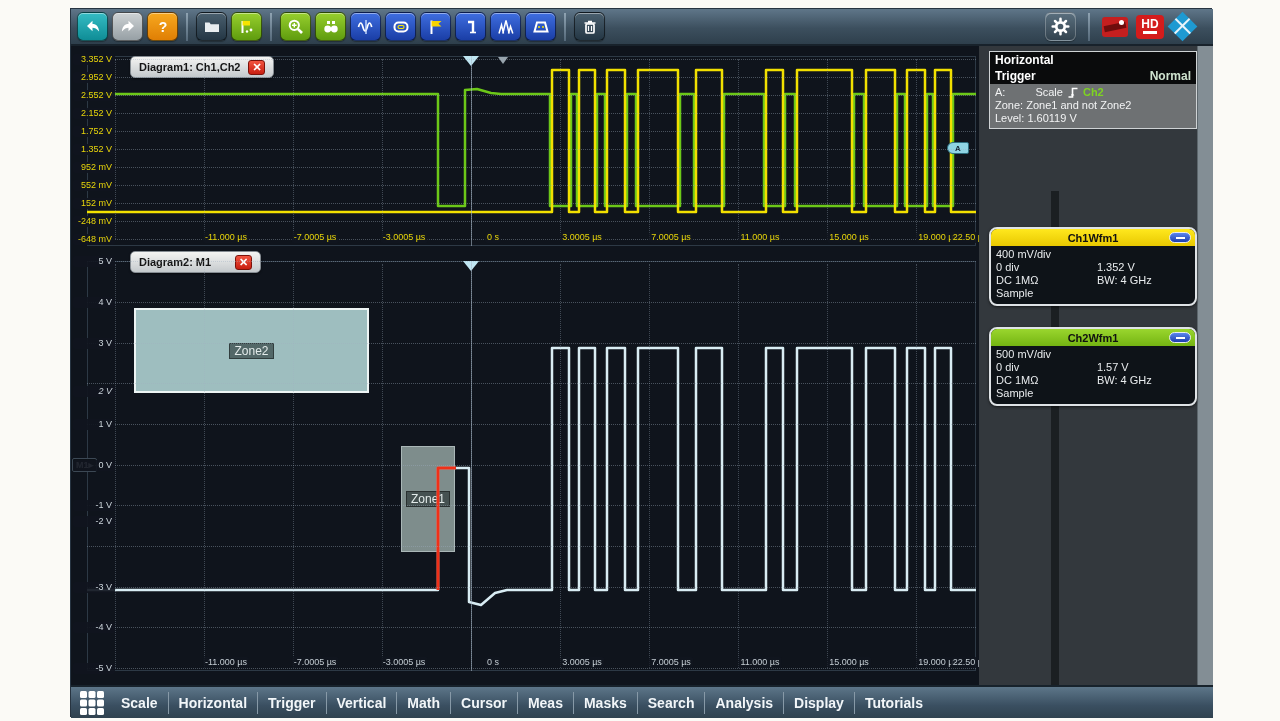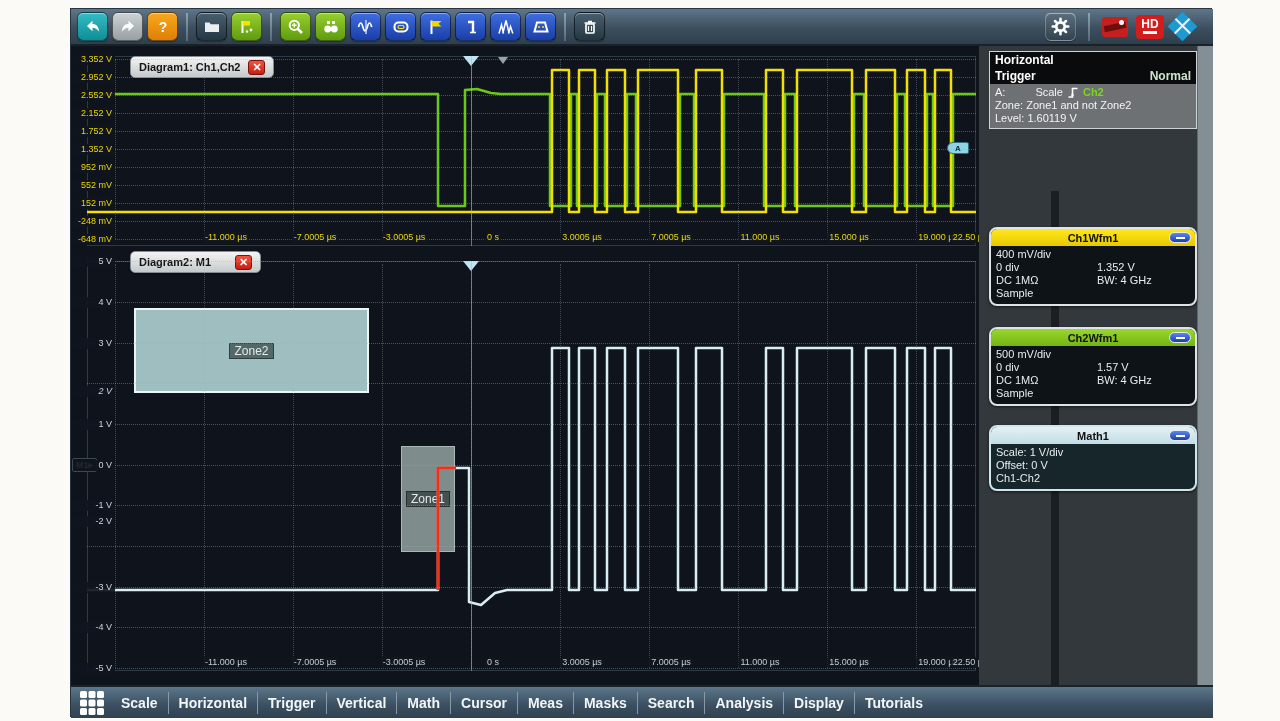--- a/index.html
+++ b/index.html
@@ -398,37 +398,20 @@
         <div class="sig-row">
             <span class="c1">DC 1MΩ</span>
             <span class="c2">BW: 4 GHz</span>
           </div>
         <div class="sig-row">
             <span class="c1">Sample</span>
           </div>
       </div>
     </div>
 
-    <div class="sigbox" id="mathbox" style="top:379px;">
-      <div class="sig-hdr" style="background:linear-gradient(#e4f1f5,#c2dde6);">
-        <span>Math1</span>
-        <div class="minpill"></div>
-      </div>
-      <div class="sig-body">
-        <div class="sig-row">
-            <span>Scale:  1 V/div</span>
-          </div>
-        <div class="sig-row">
-            <span>Offset: 0 V</span>
-          </div>
-        <div class="sig-row">
-            <span>Ch1-Ch2</span>
-          </div>
-      </div>
-    </div>
   </div>
 
   <div id="menubar">
     <div id="gridicon">
       <svg width="26" height="26" viewBox="0 0 26 26">
           <g fill="#fff">
             <rect x="1" y="1" width="7" height="7" rx="1.5"></rect>
             <rect x="9.5" y="1" width="7" height="7" rx="1.5"></rect>
             <rect x="18" y="1" width="7" height="7" rx="1.5"></rect>
             <rect x="1" y="9.5" width="7" height="7" rx="1.5"></rect>

